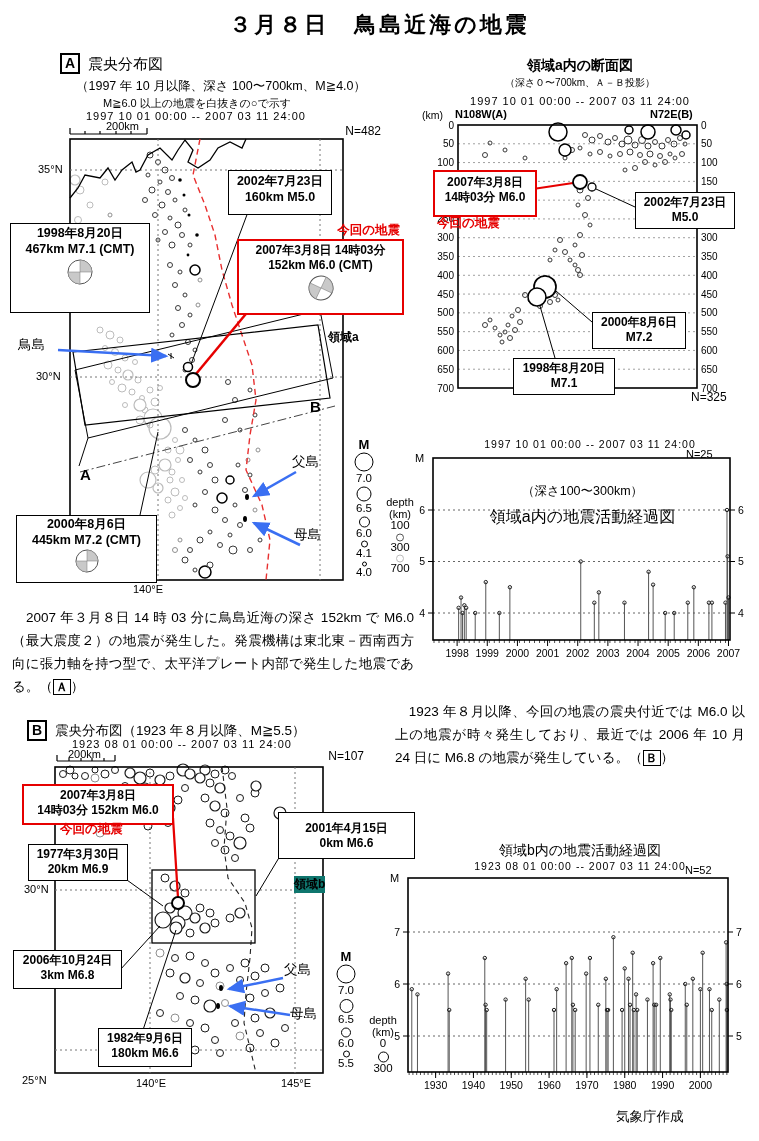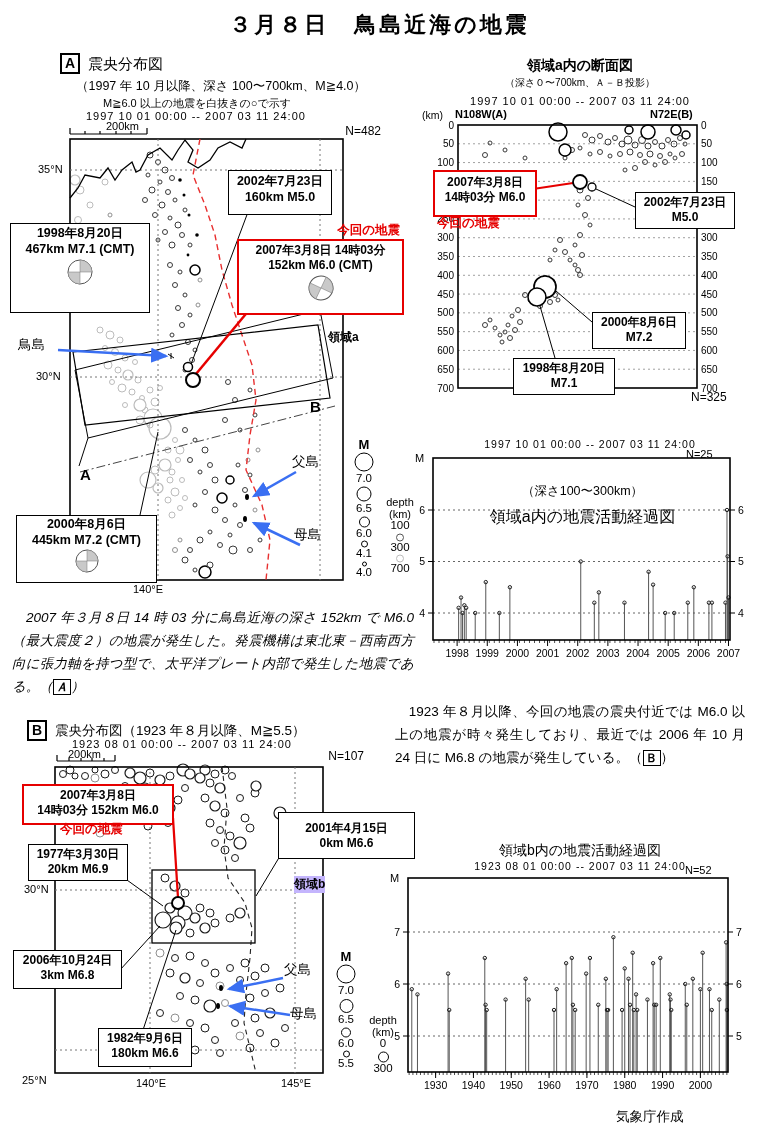--- a/index.html
+++ b/index.html
@@ -618,21 +618,21 @@
       <line x1="301.9847715736068" y1="210" x2="301.9847715736068" y2="80" stroke="#555" stroke-width="1"></line>
       <circle cx="301.9847715736068" cy="80" r="1.7" fill="none" stroke="#222" stroke-width="1"></circle>
       <line x1="302.5878172588854" y1="210" x2="302.5878172588854" y2="126.35000000000002" stroke="#555" stroke-width="1"></line>
       <circle cx="302.5878172588854" cy="126.35000000000002" r="1.7" fill="none" stroke="#222" stroke-width="1"></circle>
       <line x1="303.4923857868034" y1="210" x2="303.4923857868034" y2="167.55" stroke="#555" stroke-width="1"></line>
       <circle cx="303.4923857868034" cy="167.55" r="1.7" fill="none" stroke="#222" stroke-width="1"></circle>
     </g>
   <rect x="8" y="28" width="297" height="182" fill="none" stroke="#000" stroke-width="1.6"></rect>
 </svg>
 
-<div class="abs para" style="left:12px;top:606px;width:402px;font-style:italic;">
+<div class="abs para" style="left:12px;top:606px;width:402px;">
   <span>　2007 年３月８日 14 時 03 分に鳥島近海の深さ 152km で M6.0（最大震度２）の地震が発生した。発震機構は東北東－西南西方向に張力軸を持つ型で、太平洋プレート内部で発生した地震である。（</span><span class="refbox">Ａ</span><span>）</span>
 </div>
 
 <span class="abs tagbox" style="left:27px;top:720px;">B</span>
 <div class="abs h13" style="left:55px;top:722px;">震央分布図（1923 年８月以降、M≧5.5）</div>
 <div class="abs s11" style="left:72px;top:738px;letter-spacing:1px;">1923 08 01 00:00 -- 2007 03 11 24:00</div>
 <div class="abs s11" style="left:68px;top:748px;">200km</div>
 <div class="abs s12" style="left:260px;top:749px;width:68px;text-align:right;">N=107</div>
 
 <svg id="sv-mb" style="left:0;top:718px;" width="425" height="390" viewBox="0 0 425 390">
@@ -781,21 +781,21 @@
       <line x1="81" y1="40" x2="81" y2="43"></line>
       <line x1="92" y1="40" x2="92" y2="43"></line>
       <line x1="104" y1="40" x2="104" y2="43"></line>
   </g>
 </svg>
 
 <div class="abs s11" style="left:24px;top:883px;">30°N</div>
 <div class="abs s11" style="left:22px;top:1074px;">25°N</div>
 <div class="abs s11" style="left:136px;top:1077px;">140°E</div>
 <div class="abs s11" style="left:281px;top:1077px;">145°E</div>
-<div class="abs s12 bold" style="left:258px;top:876px;z-index:4;background:#c4b5fd;">領域b</div>
+<div class="abs s12 bold" style="left:258px;top:876px;z-index:4;background:#0f766e;">領域b</div>
 
 <div class="abs evbox red" style="left:22px;top:784px;width:148px;height:35px;font-size:12px;padding-top:2px;">
   <div>2007年3月8日</div>
   <div>14時03分  152km  M6.0</div>
 </div>
 <div class="abs redtxt" style="left:60px;top:821px;">今回の地震</div>
 <div class="abs evbox" style="left:28px;top:844px;width:98px;height:33px;font-size:12px;padding-top:2px;">
   <div>1977年3月30日</div>
   <div>20km  M6.9</div>
 </div>

